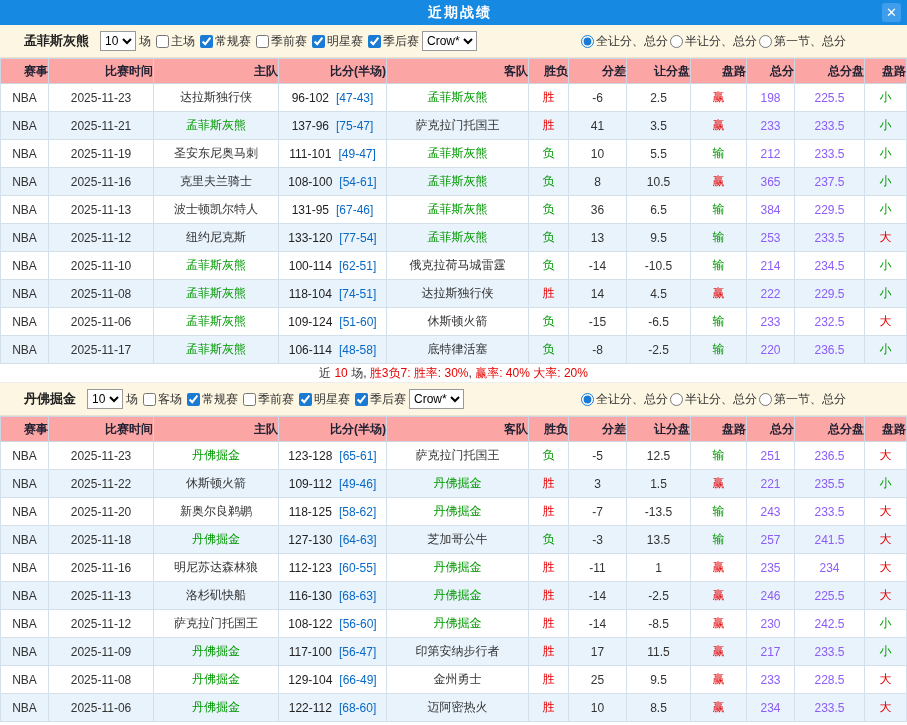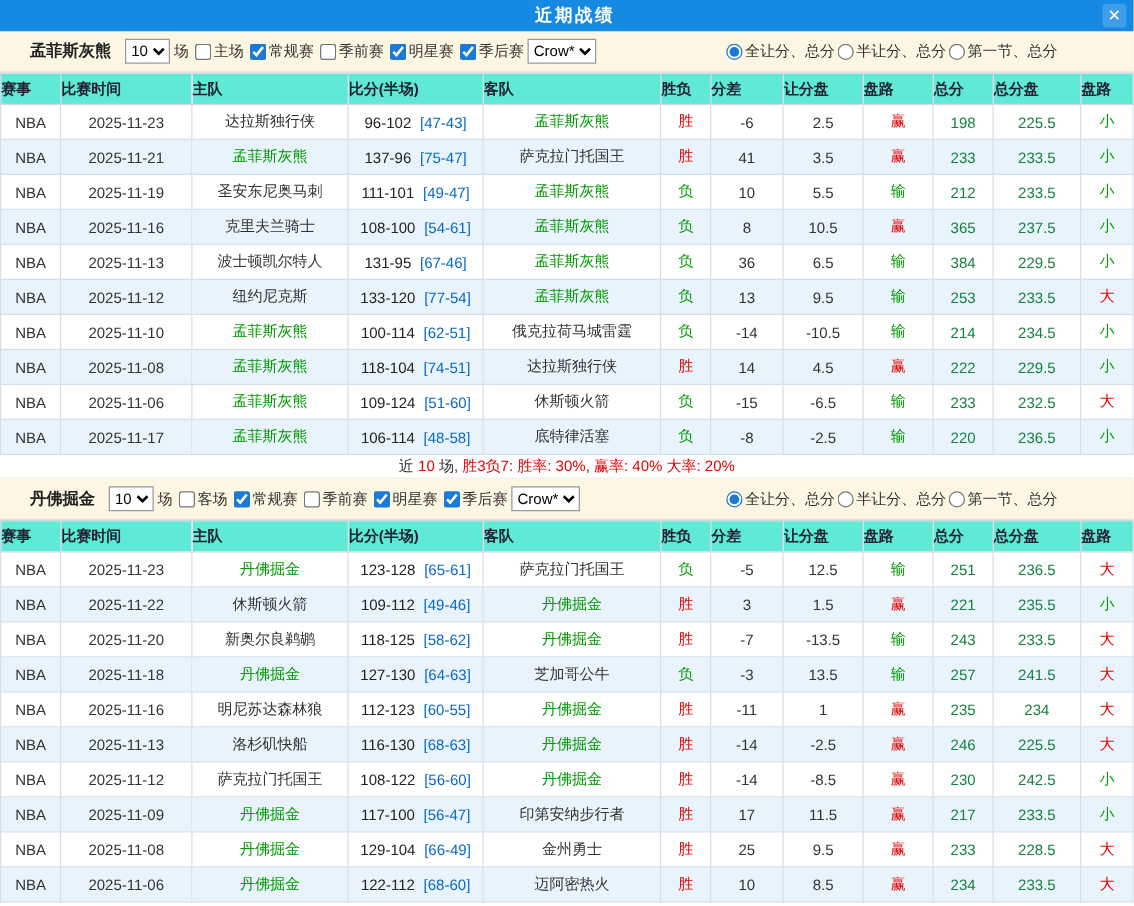--- a/index.html
+++ b/index.html
@@ -27,40 +27,40 @@
   }
   .team-name { font-weight:bold; color:#222; font-size:13px; margin:0 8px 0 18px; }
   select.small { font-size:12px; height:20px; margin:0 3px; font-family:inherit; border:1px solid #999; background:#fff; }
   label.cb, label.rd { display:flex; align-items:center; cursor:pointer; white-space:nowrap; }
   label.cb { margin-left:5px; }
   label.cb input, label.rd input { width:13px; height:13px; margin:0 2px 0 0; accent-color:#1a7ad4; }
   .radio-group { margin-left:auto; margin-right:55px; display:flex; align-items:center; gap:2px; }
   
   table.grid { width:907px; border-collapse:collapse; table-layout:fixed; }
   .grid th {
-    background:#5eead4; border:1px solid #ccd6e4; height:25px;
-    font-size:12px; color:#223; font-weight:bold; text-align:left; padding:0;
+    background:#fca5a5; border:1px solid #ccd6e4; height:25px;
+    font-size:12px; color:#223; font-weight:bold; text-align:right; padding:0;
     overflow:hidden; white-space:nowrap;
   }
   .grid td {
     border:1px solid #d4dfec; height:28px; text-align:center; padding:0 2px;
     font-size:12px; overflow:hidden; white-space:nowrap; background:#fff;
   }
   .grid tbody tr:nth-child(even) td { background:#e9f3fc; }
   .grid th:nth-child(1){width:48px}  .grid th:nth-child(2){width:105px}
   .grid th:nth-child(3){width:125px} .grid th:nth-child(4){width:108px}
   .grid th:nth-child(5){width:142px} .grid th:nth-child(6){width:40px}
   .grid th:nth-child(7){width:58px}  .grid th:nth-child(8){width:64px}
   .grid th:nth-child(9){width:56px}  .grid th:nth-child(10){width:48px}
   .grid th:nth-child(11){width:70px}
   .score { font-weight:normal; color:#222; }
   .half { color:#0868c4; margin-left:7px; }
   .c-red { color:#e60000; }
   .c-green { color:#009900; }
-  .c-blue { color:#15803d; }
+  .c-blue { color:#8b5cf6; }
   .c-team { color:#009900; }
   
   .summary {
     height:19px; display:flex; align-items:center; justify-content:center;
     background:#fff; font-size:12px; border-bottom:1px solid #eee;
   }
   .summary span { white-space:pre; }
 </style>
 </head>
 <body>

